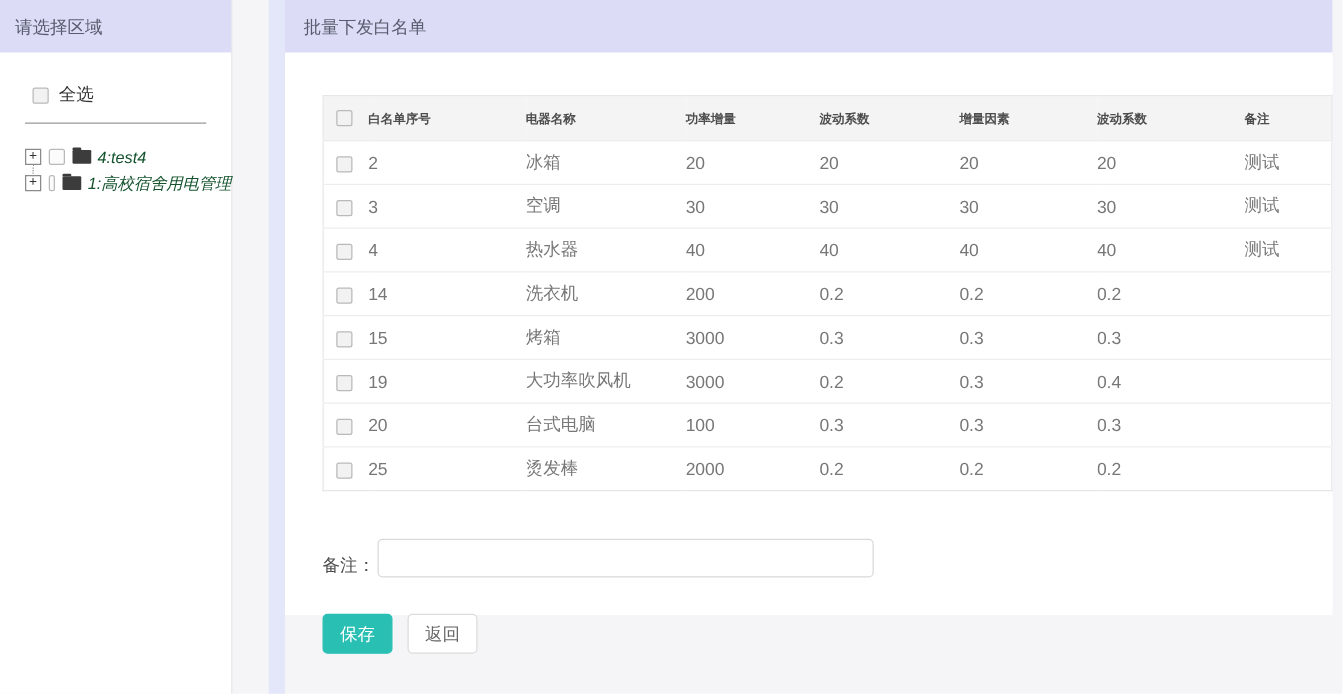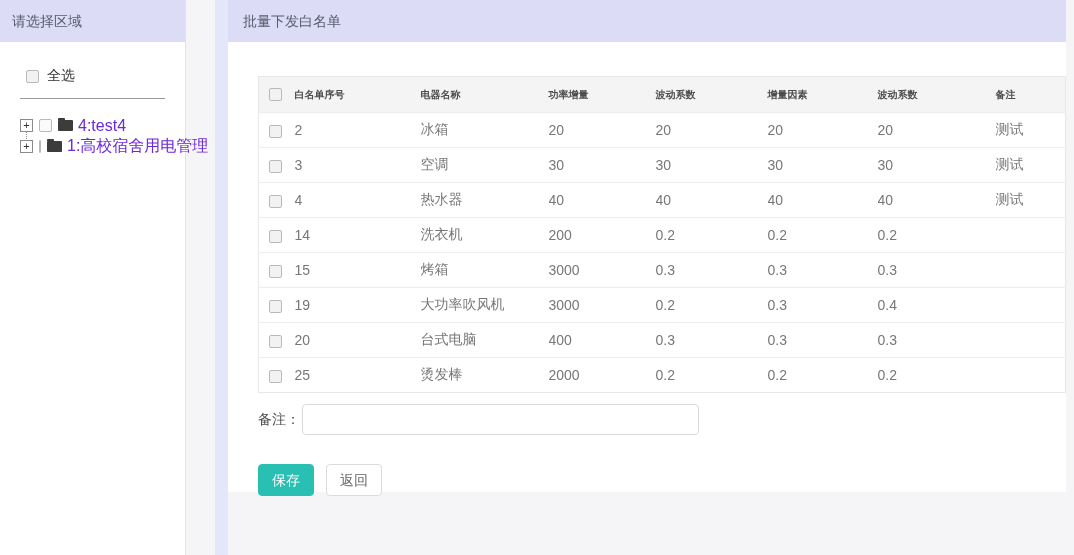--- a/index.html
+++ b/index.html
@@ -97,21 +97,21 @@
     flex: 0 0 15px;
   }
   .folder-icon::before {
     content: "";
     position: absolute;
     left: 0; top: -2px;
     width: 7px; height: 2px;
     background: #3c3c3c;
     border-radius: 1px 1px 0 0;
   }
-  .tree-label { margin-left: 5px; font-size: 16px; color: #6d28d9; cursor: pointer; }
+  .tree-label { margin-left: 5px; font-size: 13px; color: #14532d; cursor: pointer; font-style: italic; }
 
   
   .main-body { padding: 34px 0 0 30px; }
   table.whitelist {
     width: 808px;
     border-collapse: collapse;
     table-layout: fixed;
     border: 1px solid #e7e7e7;
   }
   table.whitelist thead th {
@@ -127,21 +127,21 @@
     height: 35px;
     font-size: 14px;
     color: #777;
     border-top: 1px solid #ededed;
     padding: 0;
     overflow: hidden;
     white-space: nowrap;
   }
   table.whitelist .cb-col { text-align: left; padding-left: 10px; }
 
-  .remark-row { margin-top: 11px; display: flex; align-items: center; }
+  .remark-row { margin-top: 38px; display: flex; align-items: flex-end; }
   .remark-label { font-size: 14px; color: #4d4d4d; }
   .remark-input {
     margin-left: 2px;
     width: 397px; height: 31px;
     border: 1px solid #d9d9d9;
     border-radius: 4px;
     outline: none;
     padding: 0 8px;
     font-size: 14px;
     color: #555;
@@ -288,21 +288,21 @@
             <td>3000</td>
             <td>0.2</td>
             <td>0.3</td>
             <td>0.4</td>
             <td></td>
           </tr>
           <tr>
             <td class="cb-col"><span class="cb"></span></td>
             <td>20</td>
             <td>台式电脑</td>
-            <td>400</td>
+            <td>100</td>
             <td>0.3</td>
             <td>0.3</td>
             <td>0.3</td>
             <td></td>
           </tr>
           <tr>
             <td class="cb-col"><span class="cb"></span></td>
             <td>25</td>
             <td>烫发棒</td>
             <td>2000</td>

